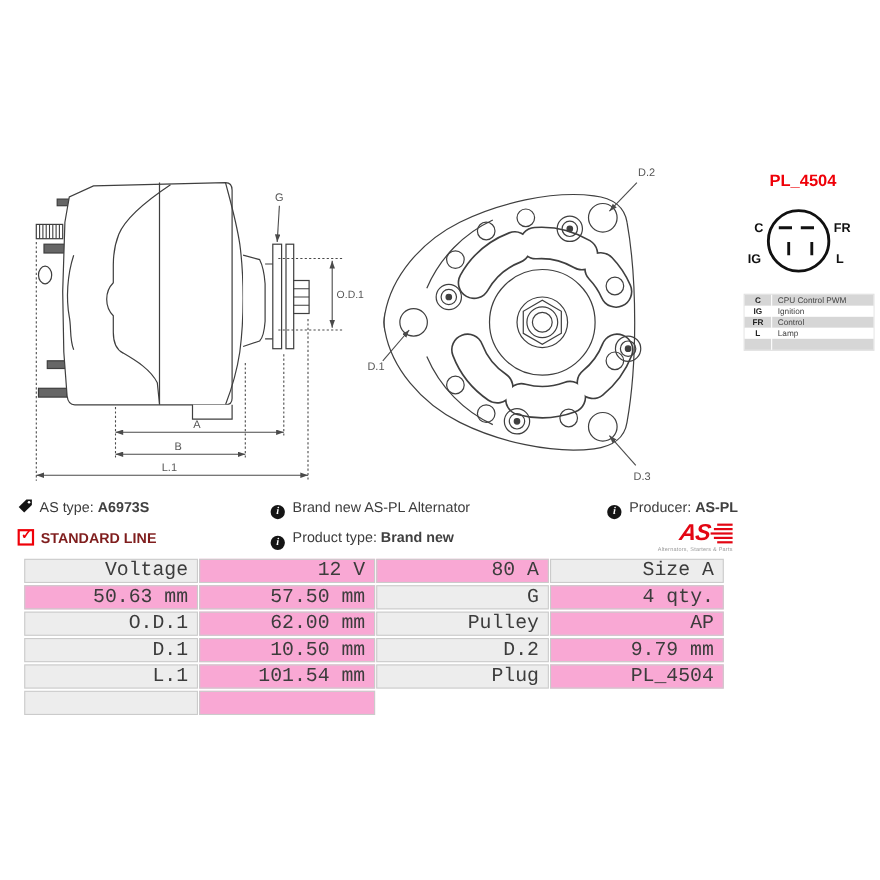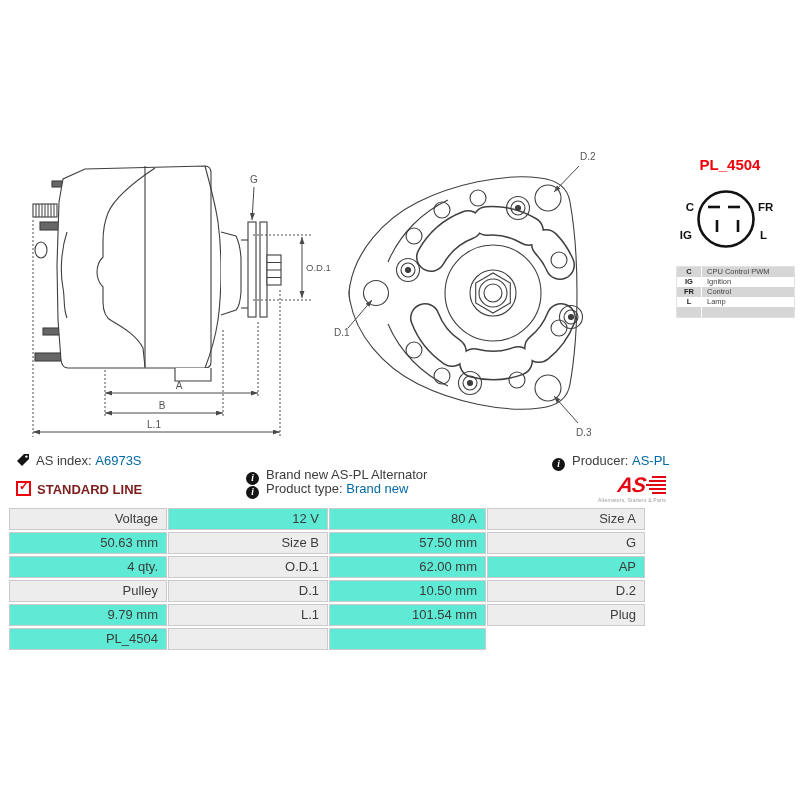--- a/index.html
+++ b/index.html
@@ -17,21 +17,21 @@
   #plug-title{text-align:center;font-size:15px;font-weight:bold;color:#ef0008;height:22px;line-height:20px;}
   #plug-legend{margin:1px 0 0 12px;width:117px;border:1px solid #e2e2e2;font-size:7.5px;color:#444;}
   .leg-row{display:flex;height:10px;line-height:10px;}
   .leg-row.gray{background:#d6d6d6;}
   .leg-row.white{background:#ffffff;}
   .leg-key{width:24px;text-align:center;font-weight:bold;color:#222;border-right:1px solid #fff;}
   .leg-desc{flex:1;padding-left:5px;}
 
   
   .info-row{position:absolute;height:16px;font-size:13px;color:#3c3c3c;white-space:nowrap;}
-  .b{font-weight:normal;color:#0369a1;}
+  .b{font-weight:bold;color:#404040;}
   .red{color:#7f1d1d;font-weight:bold;}
   .info-icon{display:inline-flex;width:13px;height:13px;border-radius:50%;background:#141414;color:#fff;
              align-items:center;justify-content:center;font-size:9.5px;font-weight:bold;
              font-family:"Liberation Serif",serif;font-style:italic;vertical-align:-2px;margin-right:7px;}
   .check-icon{display:inline-block;width:11px;height:11px;border:2px solid #ef0008;position:relative;
               vertical-align:-2px;margin-right:6px;}
   .check-icon span{position:absolute;left:1px;top:-4px;color:#ef0008;font-size:12px;font-weight:bold;}
   .tag-icon{vertical-align:-2px;margin-right:6px;}
 
   
@@ -41,25 +41,25 @@
                     transform:skewX(-8deg);display:inline-block;line-height:22px;}
   #as-logo .stripe{position:absolute;right:2px;background:#e30613;height:2px;}
   #as-logo .s1{top:2px;width:14px;}
   #as-logo .s2{top:6px;width:17px;}
   #as-logo .s3{top:10px;width:20px;}
   #as-logo .s4{top:14px;width:17px;}
   #as-logo .s5{top:18px;width:14px;}
   #as-logo .tagline{font-size:5px;color:#9a9a9a;margin-top:1px;letter-spacing:.2px;}
 
   
-  #spec-table{left:9px;top:508px;width:637px;display:grid;
-              grid-template-columns:158px 160px 157px 158px;grid-auto-rows:22px;gap:2px 1px;font-size:13px;}
+  #spec-table{left:22px;top:508px;width:637px;display:grid;
+              grid-template-columns:158px 160px 157px 158px;grid-auto-rows:22px;gap:2px 1px;font-size:18px;font-family:Liberation Mono, monospace;}
   .cell{border:1px solid #cbcbcb;line-height:20px;text-align:right;padding-right:8px;box-sizing:border-box;}
   .cell.lab{background:#ededed;color:#3c3c3c;}
-  .cell.val{background:#5eead4;color:#3c3c3c;}
+  .cell.val{background:#f9a8d4;color:#3c3c3c;}
 </style>
 </head>
 <body>
 
 <div id="page">
 
   <svg id="side-svg" class="abs" width="332" height="310" viewBox="0 0 332 310">
     <defs>
       <marker id="arE" markerWidth="8" markerHeight="6" refX="7" refY="2.5" orient="auto">
         <path d="M0,0L7,2.5L0,5Z" fill="#4a4a4a"></path>
@@ -238,24 +238,24 @@
         <div class="leg-key"></div>
         <div class="leg-desc"></div>
       </div>
     </div>
   </div>
 
   <div class="info-row" style="left:16px;top:453px;">
     <svg class="tag-icon" width="14" height="14" viewBox="0 0 14 14">
       <path d="M1,8 L8,1 L13,1 L13,6 L6,13 Z" fill="#141414"></path>
       <circle cx="10.4" cy="3.6" r="1.2" fill="#fff"></circle>
-    </svg><span>AS index:</span>&nbsp;<span class="b">A6973S</span>
-  </div>
-
-  <div class="info-row" style="left:246px;top:467px;">
+    </svg><span>AS type:</span>&nbsp;<span class="b">A6973S</span>
+  </div>
+
+  <div class="info-row" style="left:246px;top:453px;">
     <span class="info-icon">i</span><span>Brand new AS-PL Alternator</span>
   </div>
 
   <div class="info-row" style="left:552px;top:453px;">
     <span class="info-icon">i</span><span>Producer:</span>&nbsp;<span class="b">AS-PL</span>
   </div>
 
   <div class="info-row" style="left:16px;top:481px;">
     <span class="check-icon"><span>✓</span></span><span class="red">STANDARD LINE</span>
   </div>
@@ -276,30 +276,29 @@
     <div class="tagline">Alternators, Starters &amp; Parts</div>
   </div>
 
   <div id="spec-table" class="abs">
     <div class="cell lab">Voltage</div>
     <div class="cell val">12 V</div>
     <div class="cell val">80 A</div>
 
     <div class="cell lab">Size A</div>
     <div class="cell val">50.63 mm</div>
-    <div class="cell lab">Size B</div>
     <div class="cell val">57.50 mm</div>
 
     <div class="cell lab">G</div>
     <div class="cell val">4 qty.</div>
     <div class="cell lab">O.D.1</div>
     <div class="cell val">62.00 mm</div>
 
+    <div class="cell lab">Pulley</div>
     <div class="cell val">AP</div>
-    <div class="cell lab">Pulley</div>
     <div class="cell lab">D.1</div>
     <div class="cell val">10.50 mm</div>
 
     <div class="cell lab">D.2</div>
     <div class="cell val">9.79 mm</div>
     <div class="cell lab">L.1</div>
     <div class="cell val">101.54 mm</div>
 
     <div class="cell lab">Plug</div>
     <div class="cell val">PL_4504</div>

